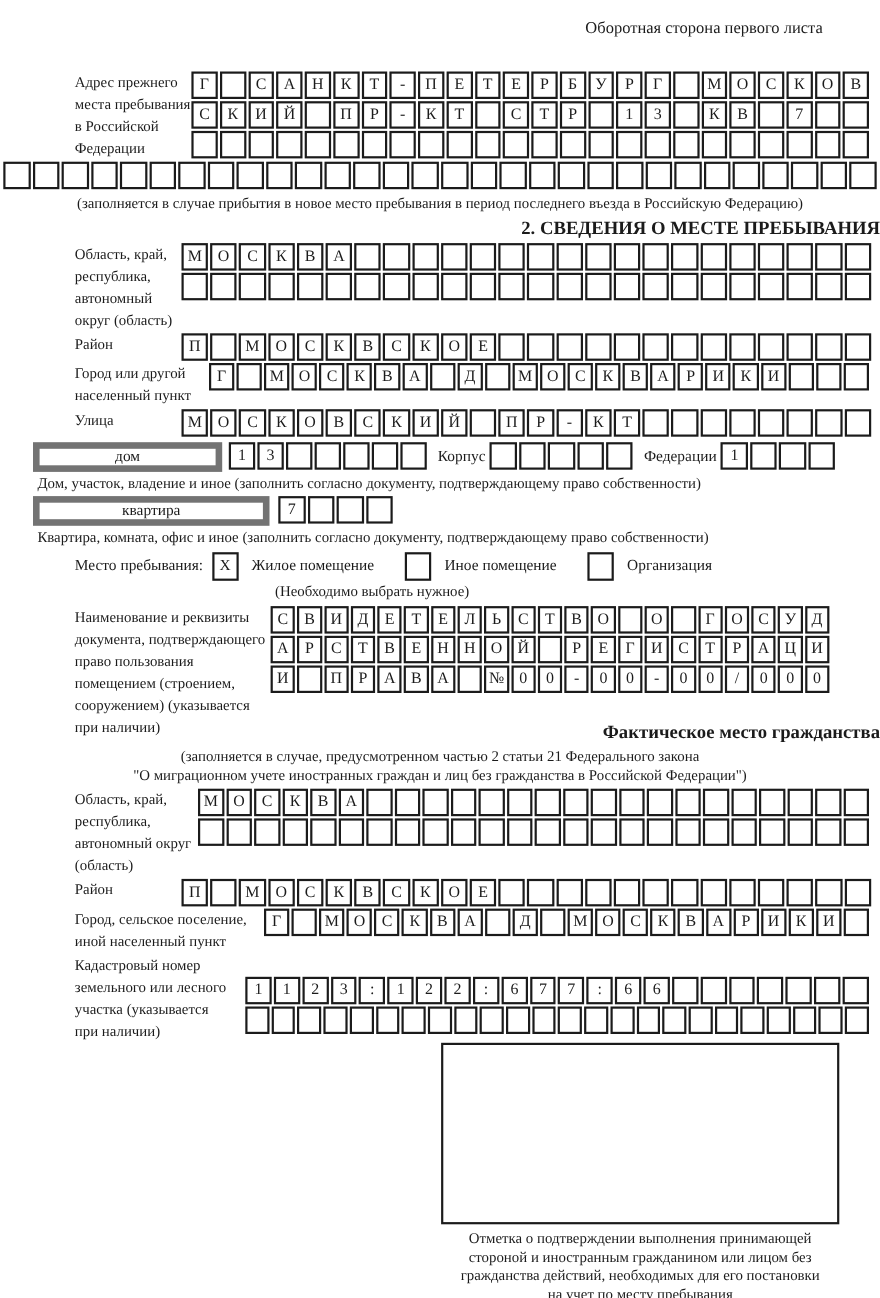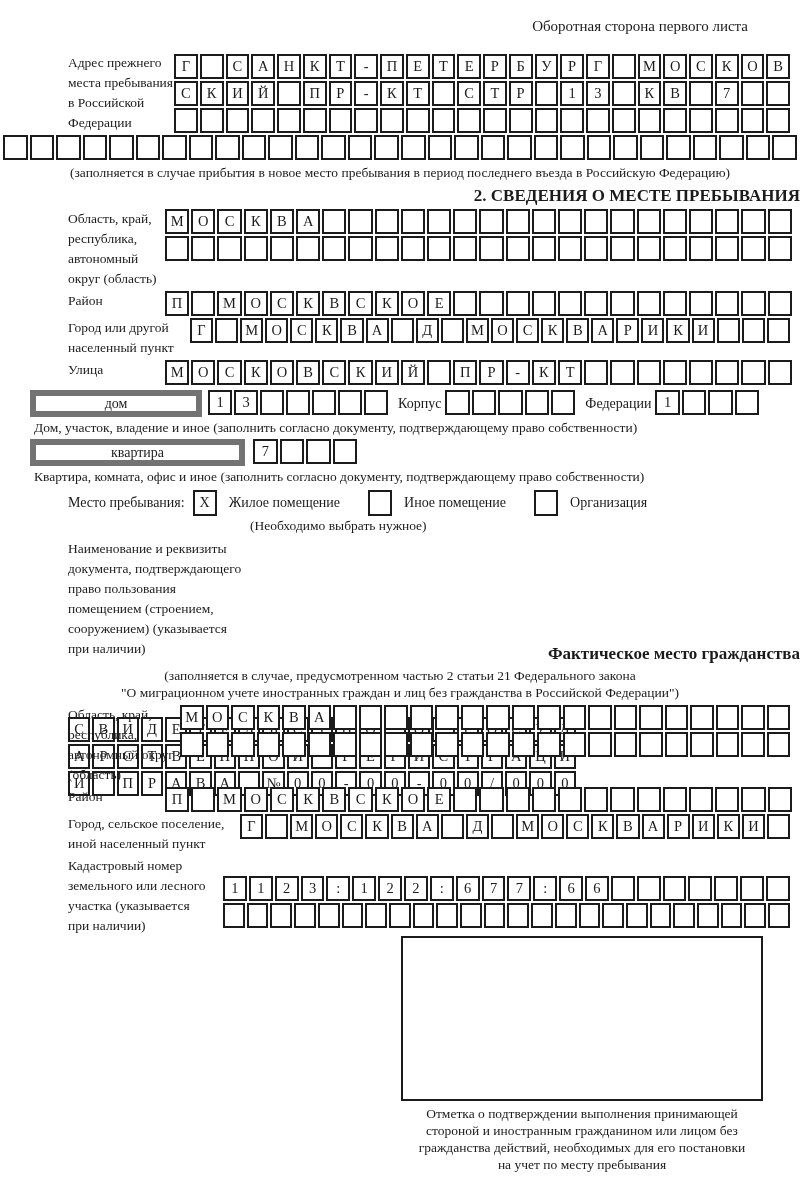--- a/index.html
+++ b/index.html
@@ -47,21 +47,21 @@
 
   .caption { font-size: 13.5px; line-height: 17px; }
   .center  { text-align: center; }
   .indent  { padding-left: 34px; }
 
   .mt2 { margin-top: 2px; } .mt4 { margin-top: 4px; }
 
   .sec-title { margin-top: 5px; text-align: right; font-size: 17px; font-weight: bold; }
 
   .reg-line  { margin-top: 3px; height: 80px; }
-  .doc-line  { margin-top: 5px; height: 100px; flex-direction: column; }
+  .doc-line  { margin-top: 5px; height: 100px; }
   .cad-line  { margin-top: 2px; height: 76px; }
   .cad-col   { margin-top: 20px; }
 
   .house-line, .apt-line { display: flex; align-items: flex-start; padding-left: 30px; }
   .house-line { margin-top: 5px; }
   .apt-line { margin-top: 3px; }
   .widebox {
     height: 27px; border: 6px solid #737373;
     display: flex; align-items: center; justify-content: center;
     font-size: 14px;
@@ -94,21 +94,21 @@
     font-size: 13.5px; line-height: 17px; white-space: pre-line;
   }
 </style>
 </head>
 <body>
 
 <div class="page">
 
   <div class="header-note">Оборотная сторона первого листа</div>
 
-  <div class="line mt4" style="margin-top:18px;align-items:flex-end;">
+  <div class="line mt4" style="margin-top:30px;">
     <div class="lbl lbl-addr">Адрес прежнего
 места пребывания
 в Российской
 Федерации</div>
     <div class="cellcol w-addr">
       <div class="cells">
           <div class="cell">Г</div>
           <div class="cell"></div>
           <div class="cell">С</div>
           <div class="cell">А</div>

